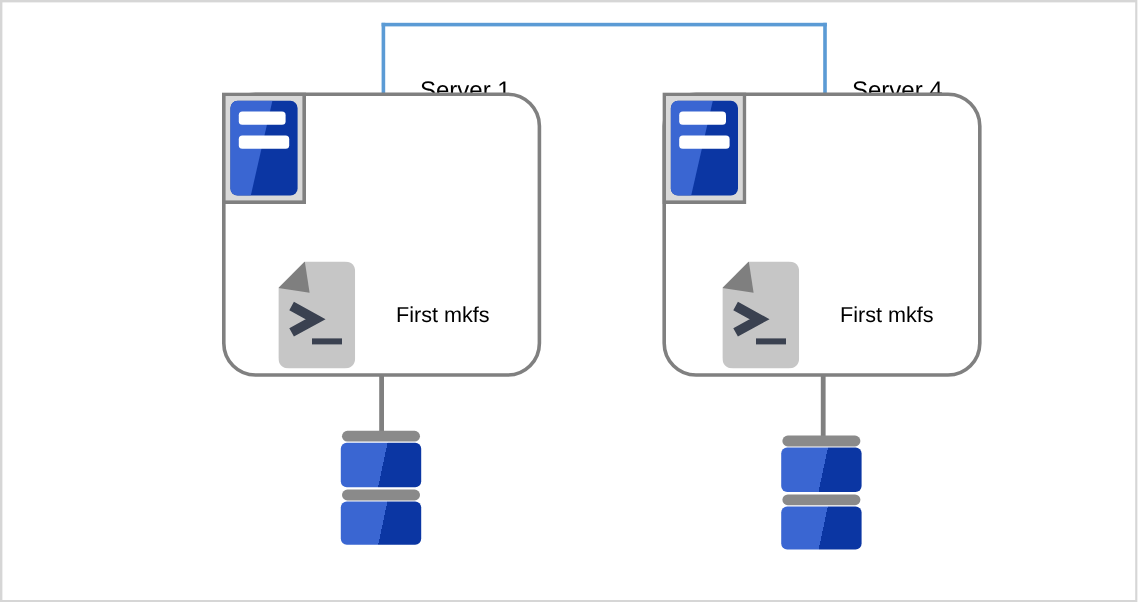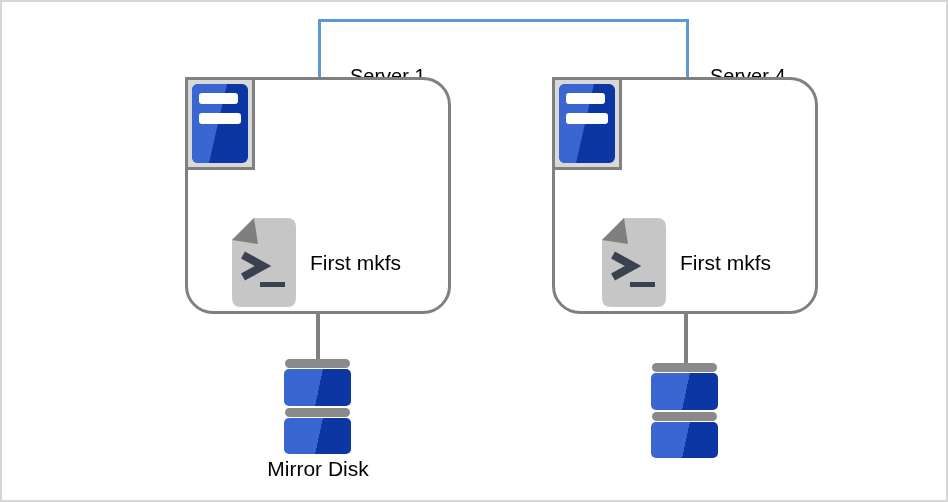--- a/index.html
+++ b/index.html
@@ -26,21 +26,21 @@
     top:46px;font-size:20px;line-height:21px;white-space:nowrap;margin-top:18px;
   }
   .server-box{
     top:75px;width:266px;height:237px;
     box-sizing:border-box;
     background:#fff;
     border:3px solid var(--outline-gray,#808080);
     border-radius:28px;
   }
   .mkfs-label{
-    top:250px;font-size:21px;line-height:21px;white-space:nowrap;
+    top:250px;font-size:18px;line-height:21px;white-space:nowrap;margin-left:20px;
   }
   .drop-line{
     top:310px;width:4px;background:var(--outline-gray,#808080);
   }
   .disk-bar{
     width:65px;height:9px;border-radius:4.5px;
     background:var(--disk-bar-gray,#8A8A8A);
   }
   .disk-platter{
     width:67px;border-radius:5px;
@@ -116,15 +116,14 @@
   <div class="abs disk-bar" style="left:283px;top:357px;"></div>
   <div class="abs disk-platter" style="left:282px;top:367px;height:37px;"></div>
   <div class="abs disk-bar" style="left:283px;top:406px;"></div>
   <div class="abs disk-platter" style="left:282px;top:416px;height:36px;"></div>
 
   <div class="abs disk-bar" style="left:650px;top:361px;"></div>
   <div class="abs disk-platter" style="left:649px;top:371px;height:37px;"></div>
   <div class="abs disk-bar" style="left:650px;top:410px;"></div>
   <div class="abs disk-platter" style="left:649px;top:420px;height:36px;"></div>
 
-  <div class="abs mirror-label">Mirror Disk</div>
 
 </div>
 
 </body></html>

